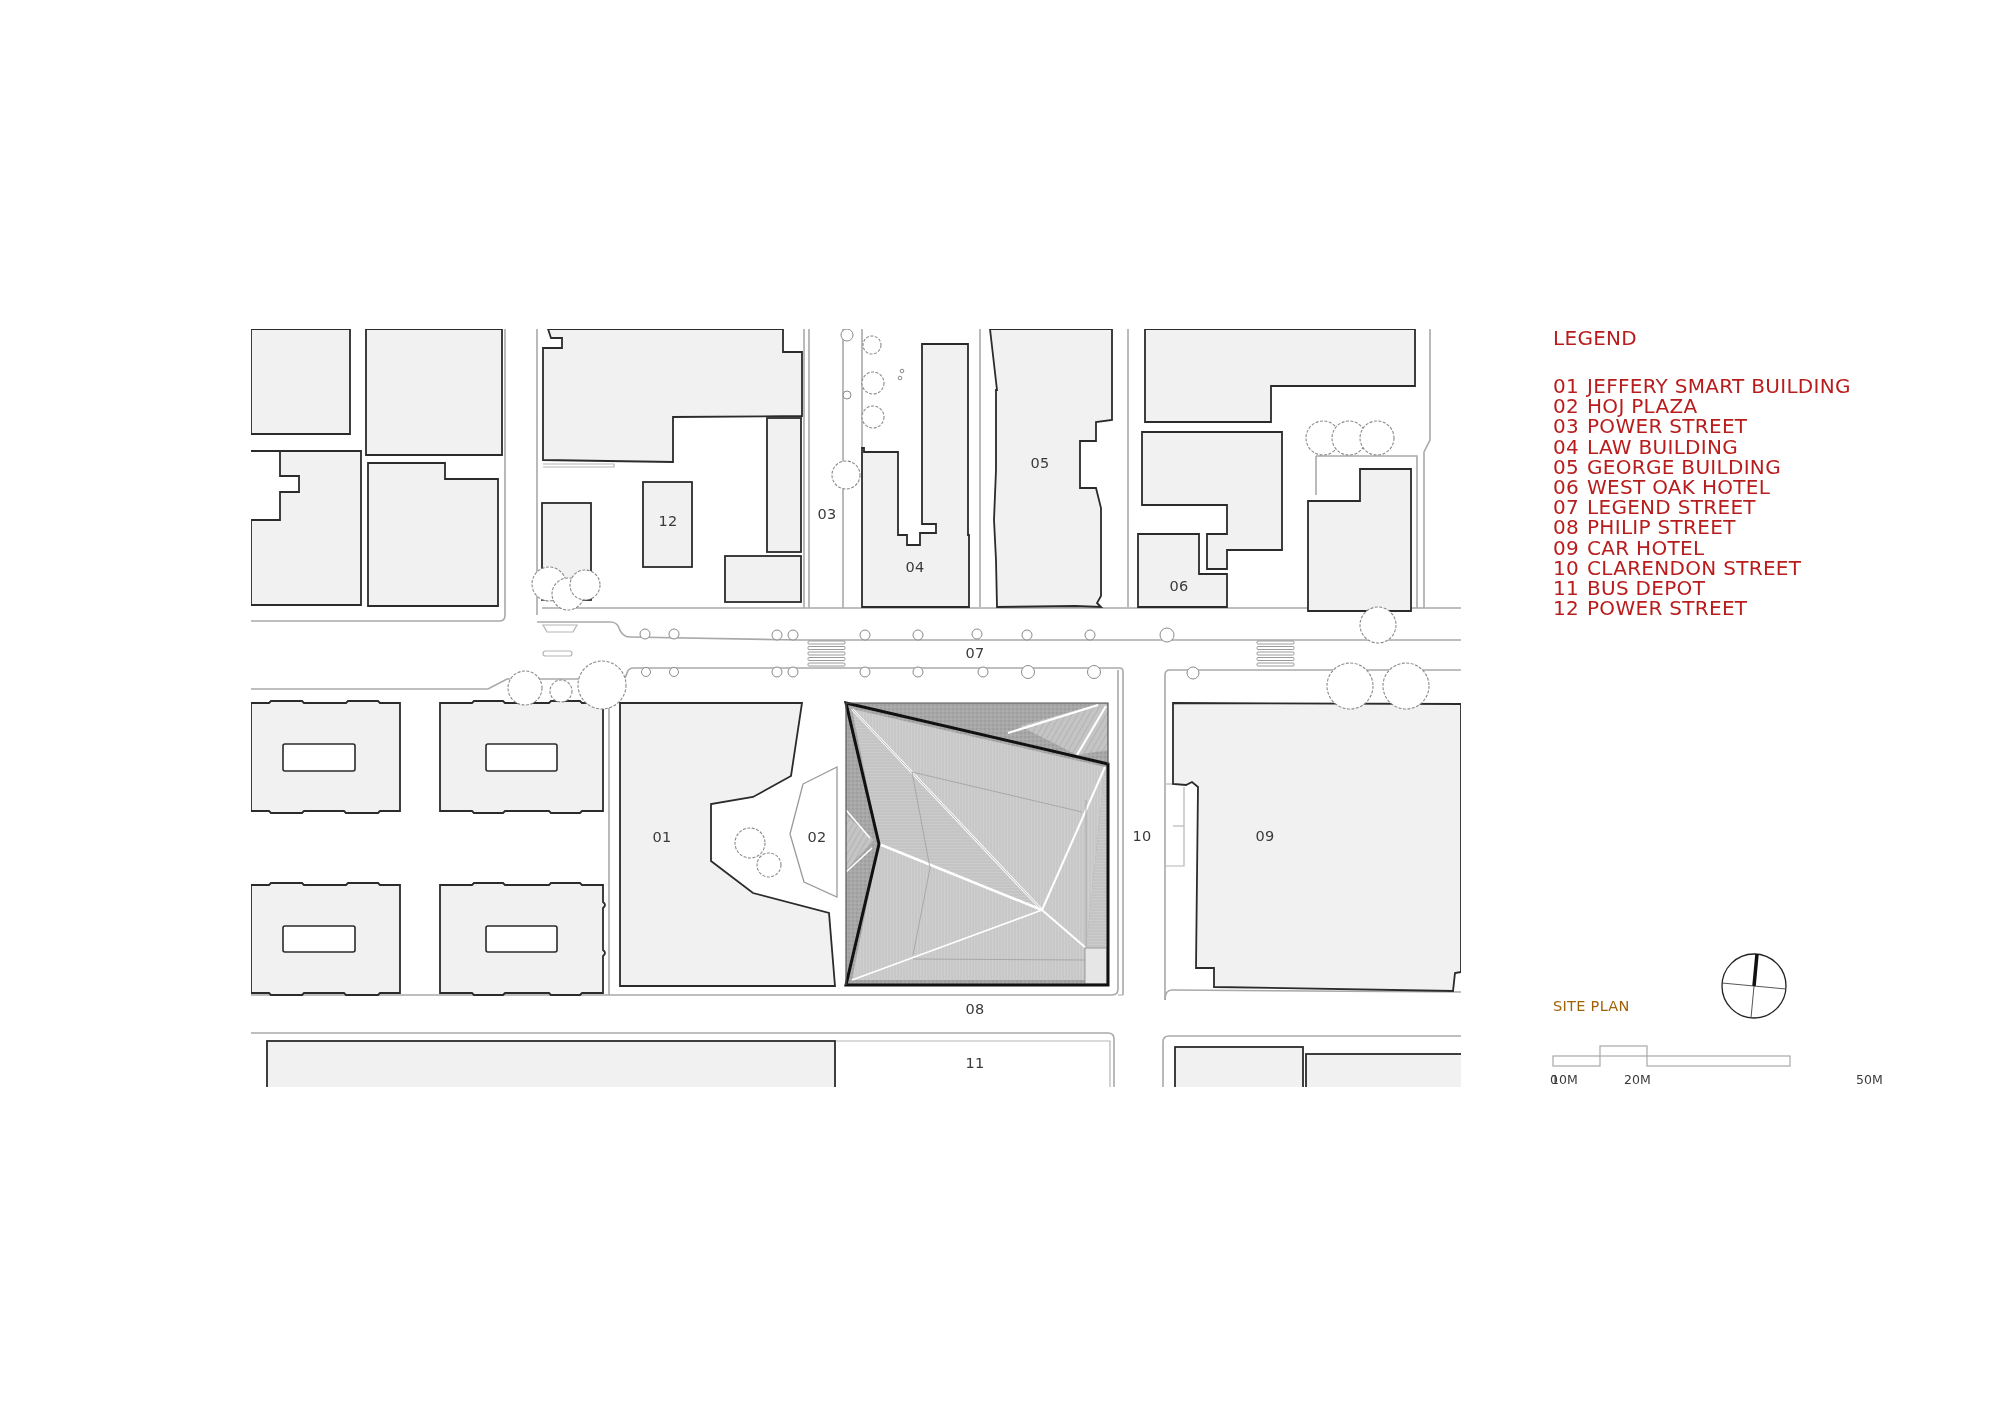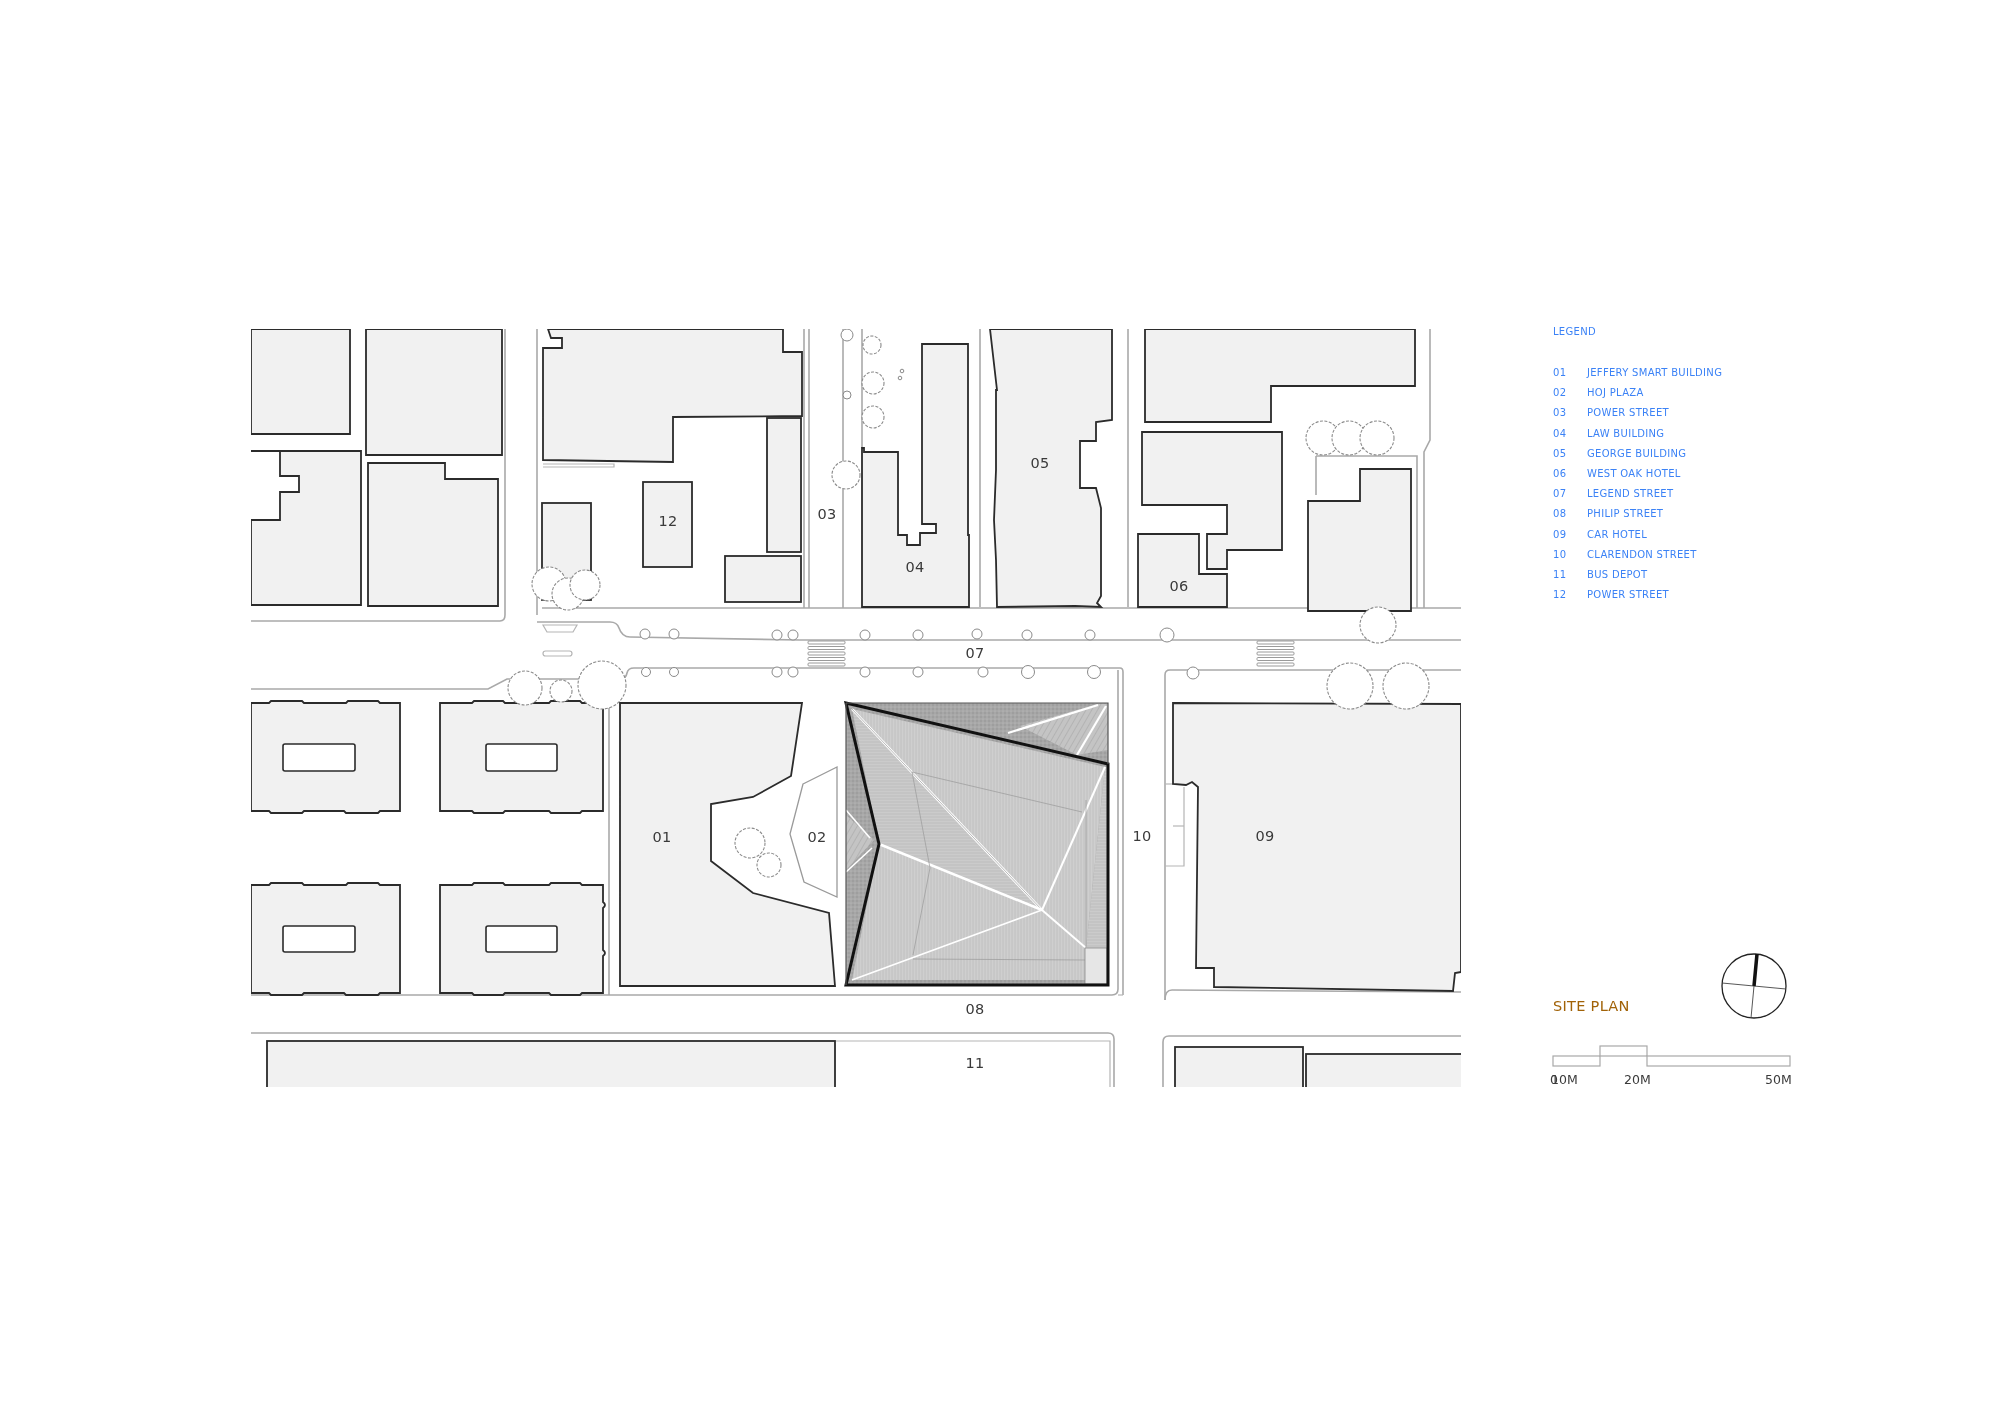--- a/index.html
+++ b/index.html
@@ -8,21 +8,21 @@
   #map { position: absolute; left: 0; top: 0; width: 2000px; height: 1414px; }
   .bldg { fill: #f1f1f1; stroke: #2b2b2b; stroke-width: 1.8; stroke-linejoin: miter; }
   .road { fill: none; stroke: #a9a9a9; stroke-width: 1.6; }
   .thin { fill: none; stroke: #b5b5b5; stroke-width: 1.2; }
   .court { fill: #ffffff; stroke: #2b2b2b; stroke-width: 1.6; }
   .tree { fill: #ffffff; stroke: #8a8a8a; stroke-width: 1.1; stroke-dasharray: 3 1.5; }
   .stree { fill: #ffffff; stroke: #8a8a8a; stroke-width: 1; }
   .xwalk { fill: #ffffff; stroke: #9a9a9a; stroke-width: 1; }
   .plaza { fill: #ffffff; stroke: #9a9a9a; stroke-width: 1.3; }
   .label { position: absolute; font-size: 14.5px; color: #3a3a3a; transform: translate(-50%, -50%); white-space: nowrap; letter-spacing: 0.3px; }
-  #legend { position: absolute; left: 1553px; top: 326px; font-size: 10px; color: #3b82f6; letter-spacing: 0.3px; }
+  #legend { position: absolute; left: 1553px; top: 326px; font-size: 20px; color: #b91c1c; letter-spacing: 0.3px; }
   #legend .title { margin-bottom: 26px; }
   #legend .row { height: 20.2px; line-height: 20.2px; display: flex; }
   #legend .num { width: 34px; }
   #site-plan { position: absolute; left: 1553px; top: 998px; font-size: 14.5px; color: #a16207; letter-spacing: 0.3px; }
   .scale-lbl { position: absolute; top: 1072px; font-size: 12.5px; color: #3a3a3a; }
 </style>
 </head>
 <body>
 
 <div id="page">
@@ -303,15 +303,15 @@
         <span class="num">12</span>
         <span>POWER STREET</span>
       </div>
   </div>
 
   <div id="site-plan">SITE PLAN</div>
 
   <span class="scale-lbl" style="left:1550px">0</span>
   <span class="scale-lbl" style="left:1551px">10M</span>
   <span class="scale-lbl" style="left:1624px">20M</span>
-  <span class="scale-lbl" style="left:1765px">50M</span>
+  <span class="scale-lbl" style="left:1856px">50M</span>
 
 </div>
 
 </body></html>

